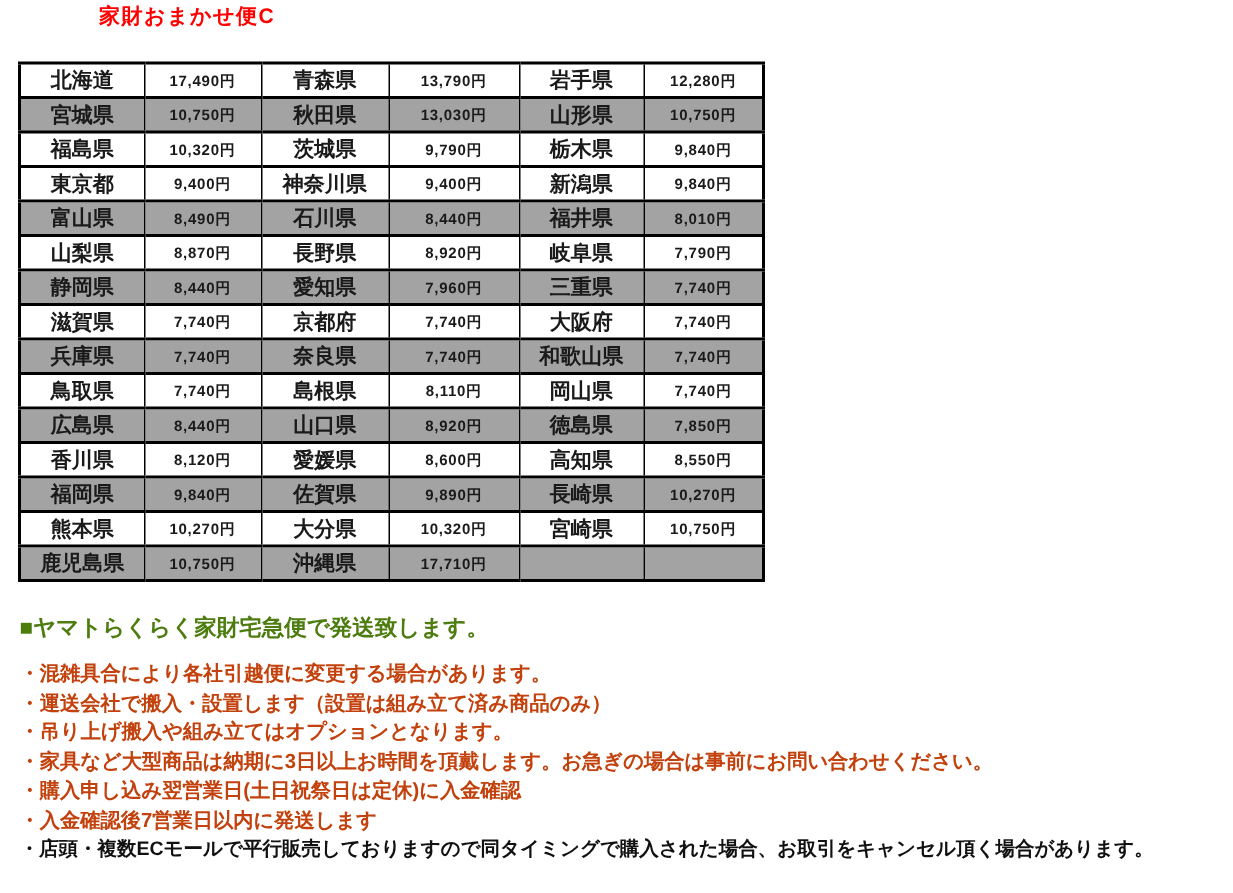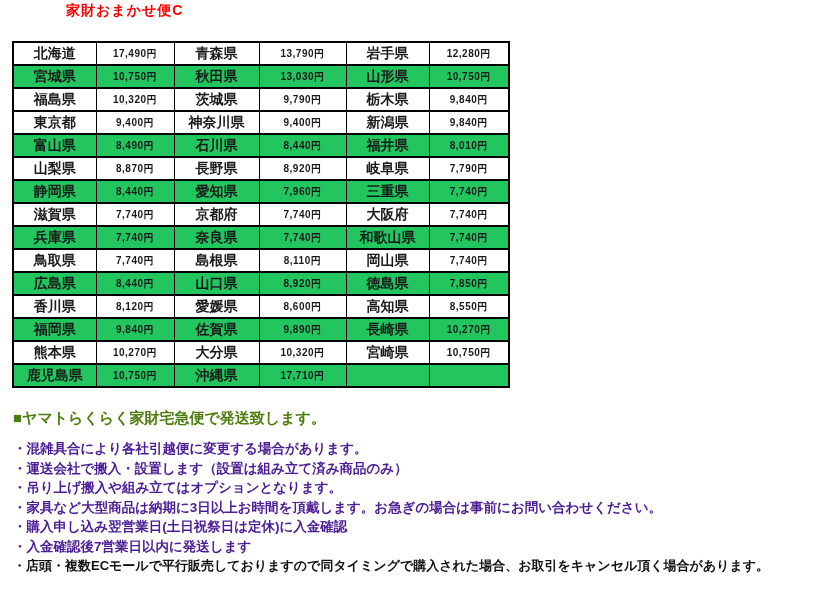--- a/index.html
+++ b/index.html
@@ -45,41 +45,41 @@
   }
   table.fee-table td.pref {
     text-align: center;
     font-size: 14px;
   }
   table.fee-table td.price {
     text-align: center;
     font-size: 10px;
     letter-spacing: 0.5px;
   }
-  table.fee-table tr.gray td { background: #22c55e; }
+  table.fee-table tr.gray td { background: #a3a3a3; }
   table.fee-table tr.white td { background: #ffffff; }
 
   .notes-heading {
     position: absolute;
     left: 13px;
     top: 409px;
     font-size: 15px;
     font-weight: bold;
     color: #4d7c0f;
     white-space: nowrap;
   }
   .notes-list {
     position: absolute;
     left: 13px;
     top: 439px;
   }
   .notes-list .bullet {
     font-size: 13.5px;
     font-weight: bold;
-    color: #4c1d95;
+    color: #c2410c;
     line-height: 19.5px;
     white-space: nowrap;
   }
   .small-note {
     position: absolute;
     left: 13px;
     top: 557px;
     font-size: 13px;
     font-weight: bold;
     color: #111111;

